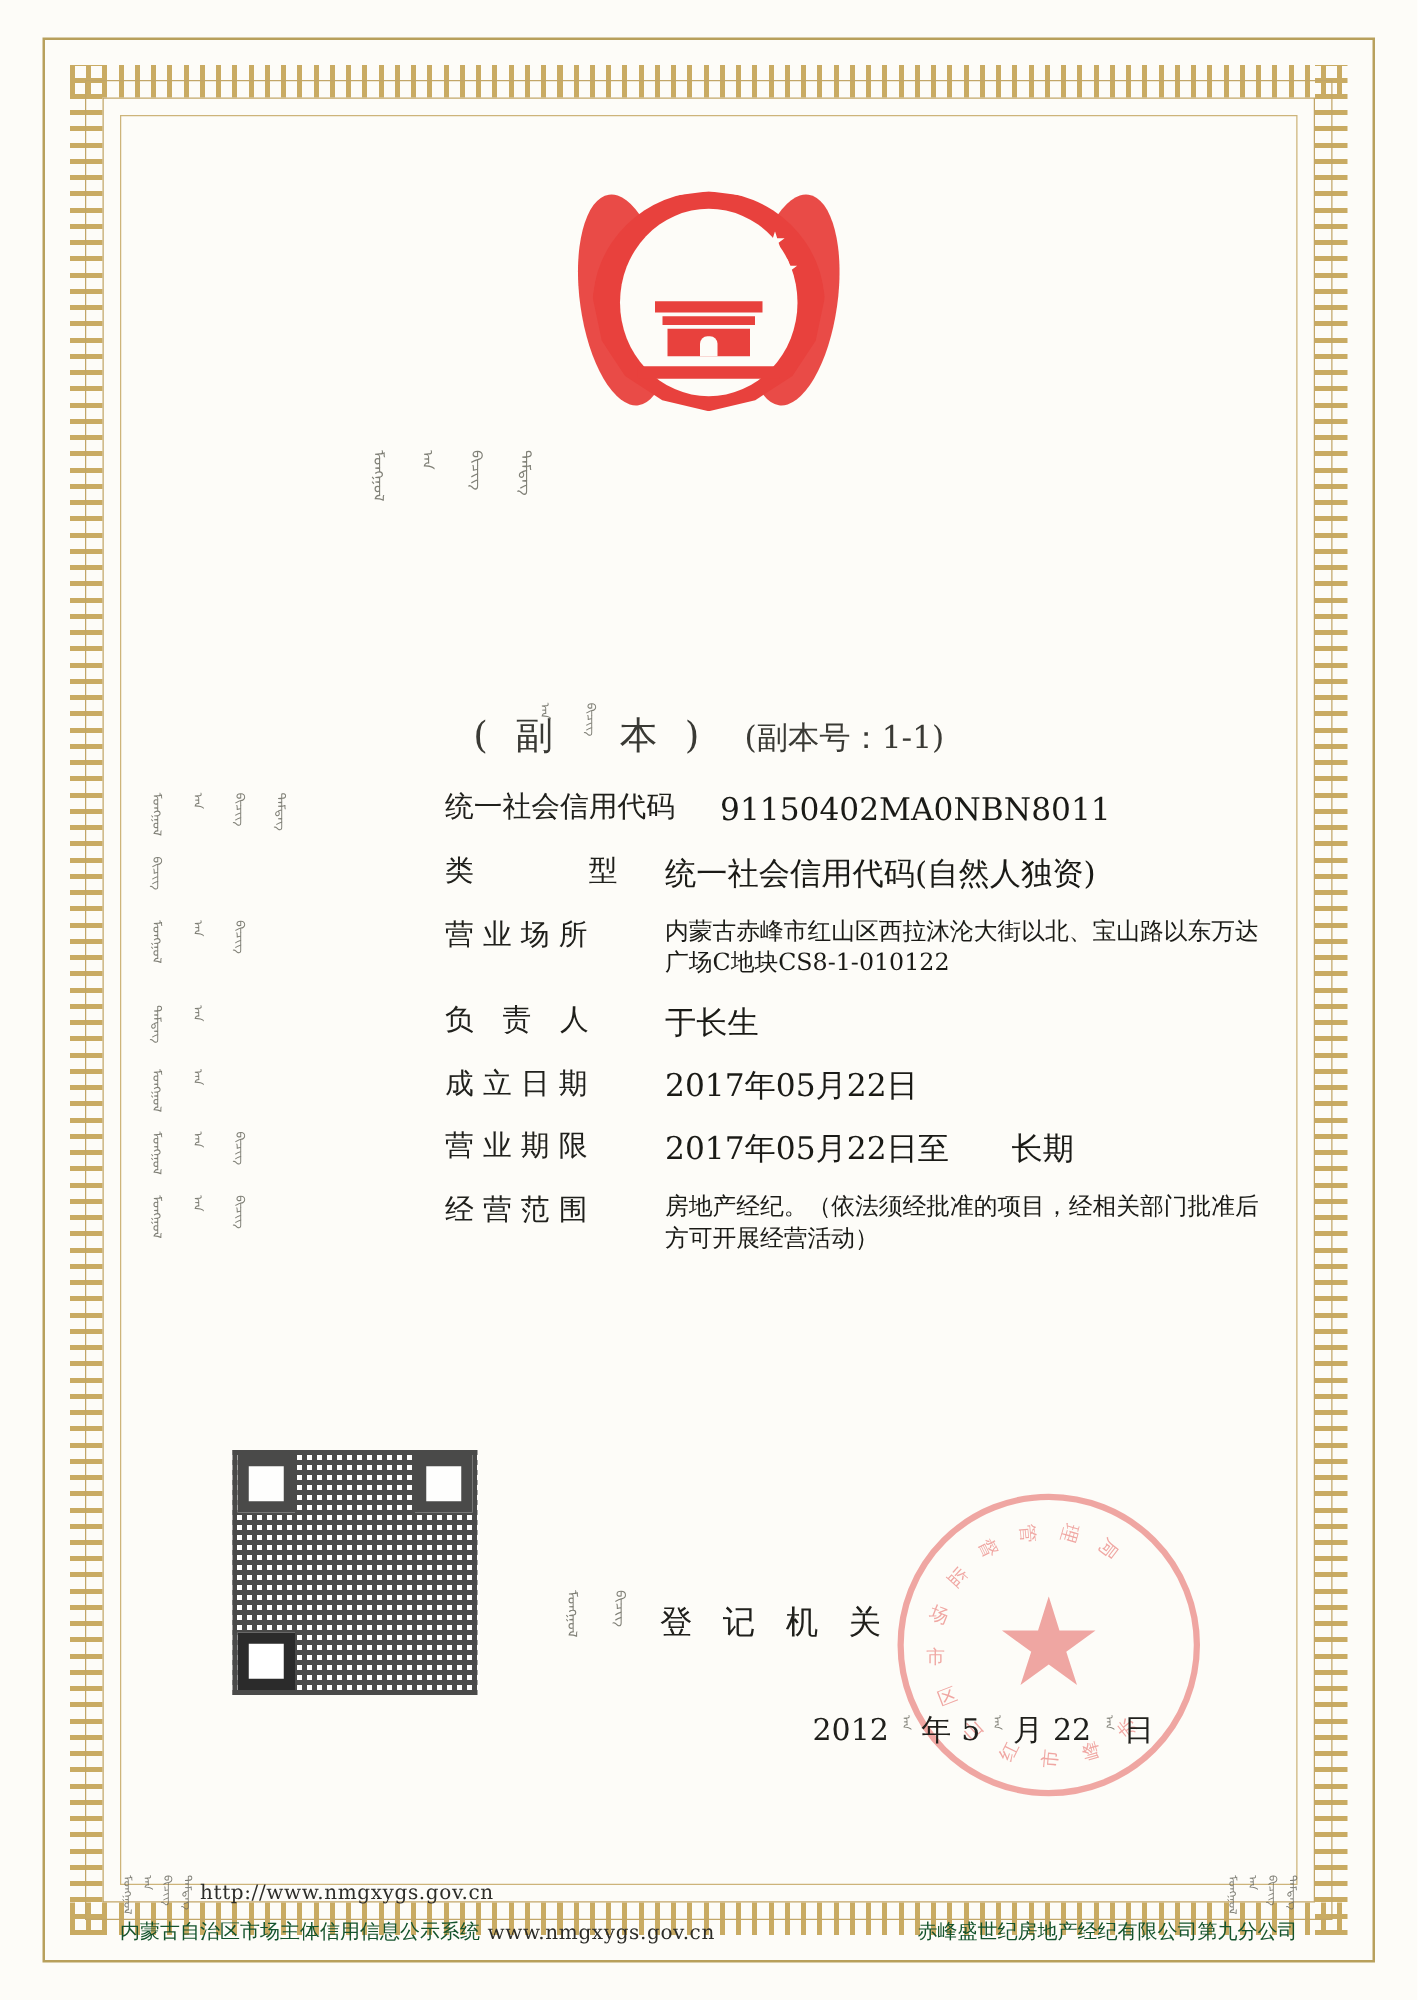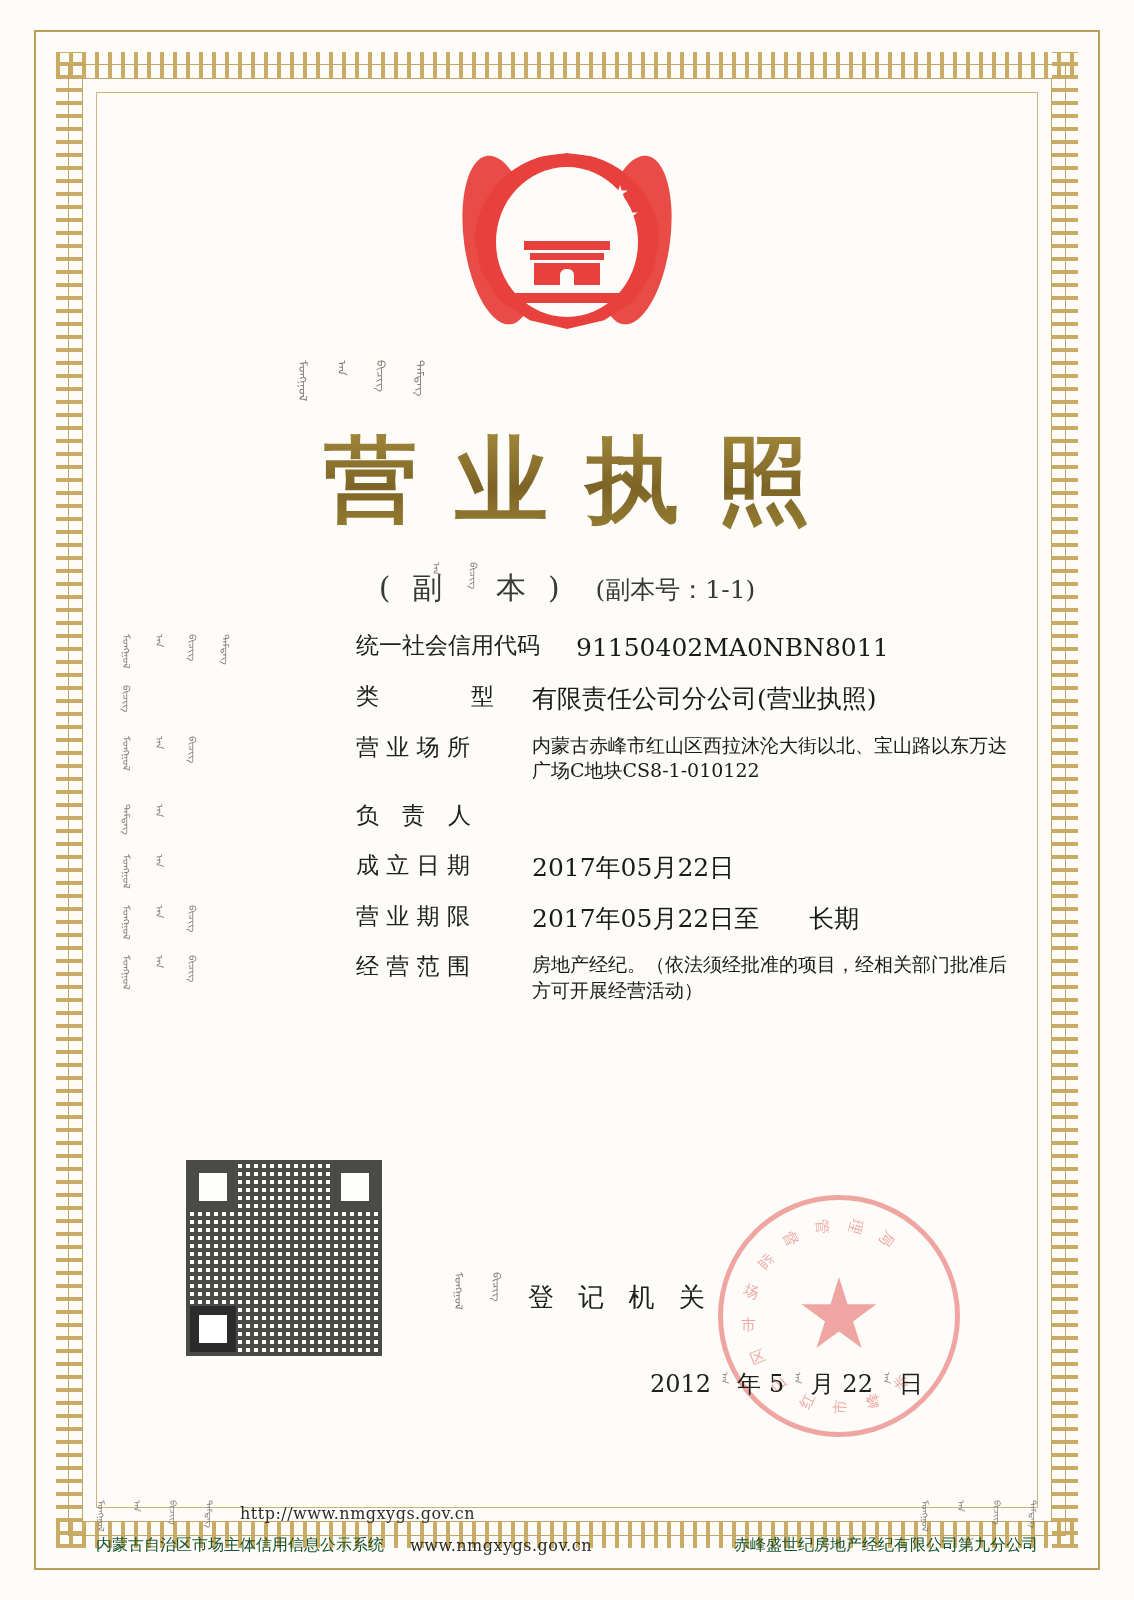--- a/index.html
+++ b/index.html
@@ -337,21 +337,21 @@
     align-items: center;
   }
   .footer-line2 {
     position: absolute;
     left: 96px; right: 96px;
     bottom: 44px;
     display: flex;
     justify-content: space-between;
     align-items: center;
   }
-  .footer-seg { display: flex; align-items: center; gap: 26px; }
+  .footer-seg { display: flex; align-items: center; gap: 6px; }
   .footer-seg .mong { height: 26px; font-size: 10px; }
   .footer-url {
     font-family: "DejaVu Serif", serif;
     font-size: 16px;
     color: #2c2c28;
     letter-spacing: .5px;
   }
   .footer-txt {
     font-family: "DejaVu Serif", serif;
     font-size: 16px;
@@ -386,21 +386,20 @@
     <div class="base"></div>
   </div>
 
   <div class="mong-row mong-title-row">
     <span class="mong">ᠮᠤᠩᠭᠤᠯ</span>
     <span class="mong">ᠠᠨ</span>
     <span class="mong">ᠪᠢᠴᠢᠭ</span>
     <span class="mong">ᠲᠡᠮᠳᠡᠭ</span>
   </div>
 
-  <div class="title">营业执照</div>
 
   <div class="mong-row mong-sub">
     <span class="mong">ᠠᠨ</span>
     <span class="mong">ᠪᠢᠴᠢᠭ</span>
   </div>
 
   <div class="subtitle">
     <span class="sub-main">(副  本)</span><span class="sub-no">(副本号：1-1)</span>
   </div>
 
@@ -416,39 +415,40 @@
       <div class="field-label">统一社会信用代码</div>
       <div class="field-value">91150402MA0NBN8011</div>
     </div>
 
 
     <div class="field">
       <div class="field-mong">
         <span class="mong">ᠪᠢᠴᠢᠭ</span>
       </div>
       <div class="field-label">类　　　　型</div>
-      <div class="field-value">有限责任公司分公司(营业执照)</div>
+      <div class="field-value">统一社会信用代码(自然人独资)</div>
     </div>
 
     <div class="field">
       <div class="field-mong">
         <span class="mong">ᠮᠤᠩᠭᠤᠯ</span>
         <span class="mong">ᠠᠨ</span>
         <span class="mong">ᠪᠢᠴᠢᠭ</span>
       </div>
       <div class="field-label">营 业 场 所</div>
       <div class="field-value small">内蒙古赤峰市红山区西拉沐沦大街以北、宝山路以东万达广场C地块CS8-1-010122</div>
     </div>
 
     <div class="field">
       <div class="field-mong">
         <span class="mong">ᠲᠡᠮᠳᠡᠭ</span>
         <span class="mong">ᠠᠨ</span>
       </div>
       <div class="field-label">负　责　人</div>
+      <div class="field-value">于长生</div>
     </div>
 
     <div class="field">
       <div class="field-mong">
         <span class="mong">ᠮᠤᠩᠭᠤᠯ</span>
         <span class="mong">ᠠᠨ</span>
       </div>
       <div class="field-label">成 立 日 期</div>
       <div class="field-value">2017年05月22日</div>
     </div>

